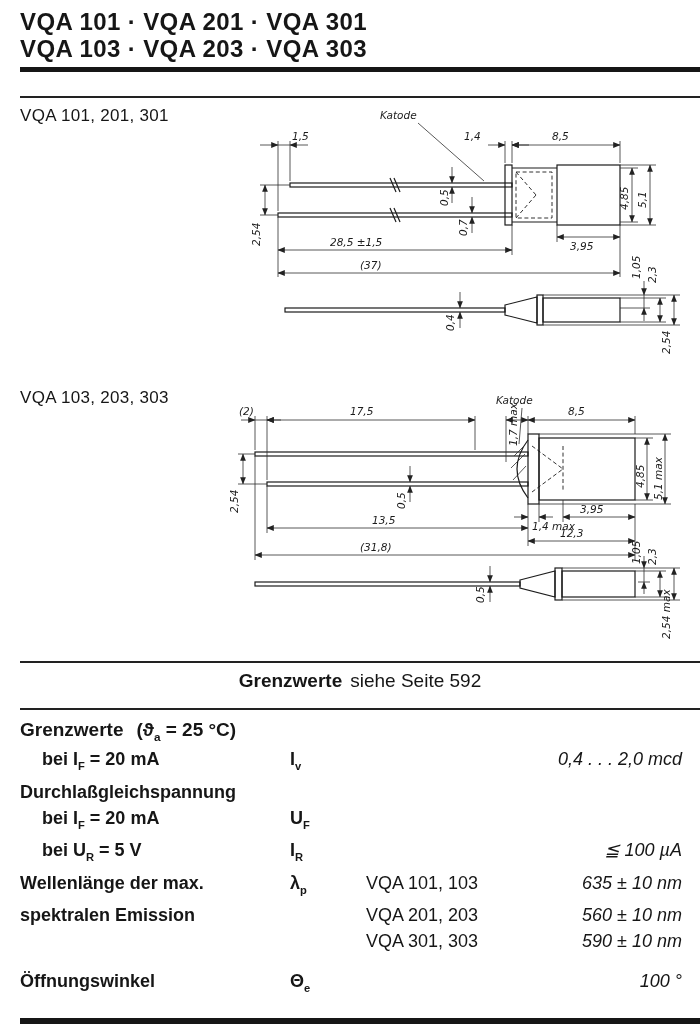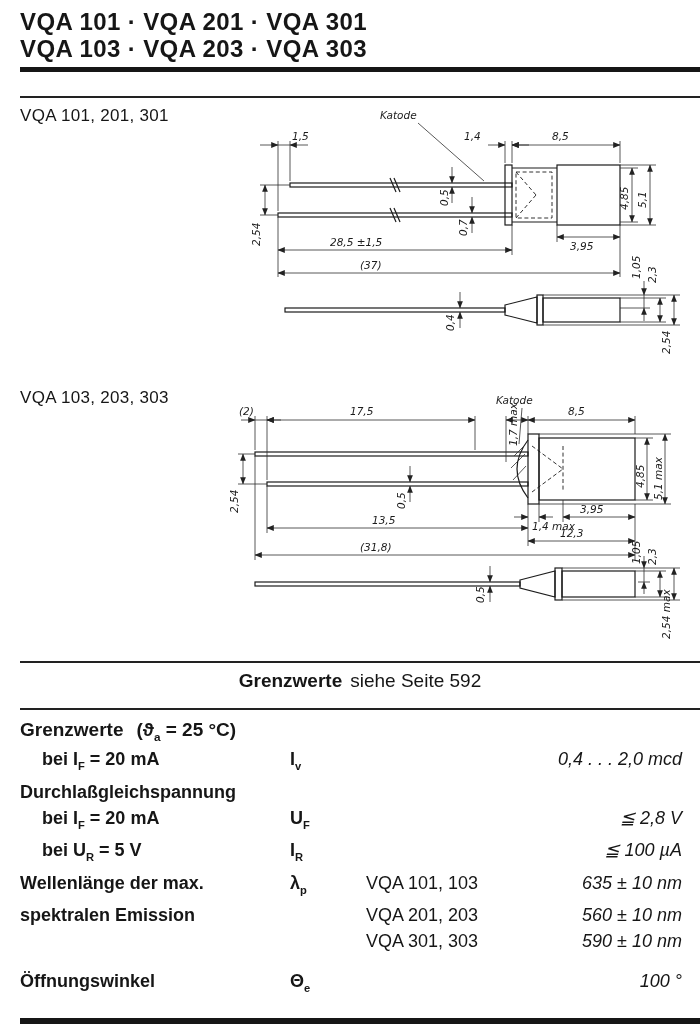--- a/index.html
+++ b/index.html
@@ -299,21 +299,20 @@
     <div class="krow">
       <div class="c1">Durchlaßgleichspannung</div>
       <div class="c2"></div>
       <div class="c3"></div>
       <div class="c4"></div>
     </div>
     <div class="krow">
       <div class="c1 cond"><span>bei I</span><sub>F</sub><span> = 20 mA</span></div>
       <div class="c2"><span>U</span><sub>F</sub></div>
       <div class="c3"></div>
-      <div class="c4">≦ 2,8 V</div>
     </div>
 
     <div class="krow">
       <div class="c1 cond"><span>bei U</span><sub>R</sub><span> = 5 V</span></div>
       <div class="c2"><span>I</span><sub>R</sub></div>
       <div class="c3"></div>
       <div class="c4">≦ 100 µA</div>
     </div>
 
     <div class="krow">

